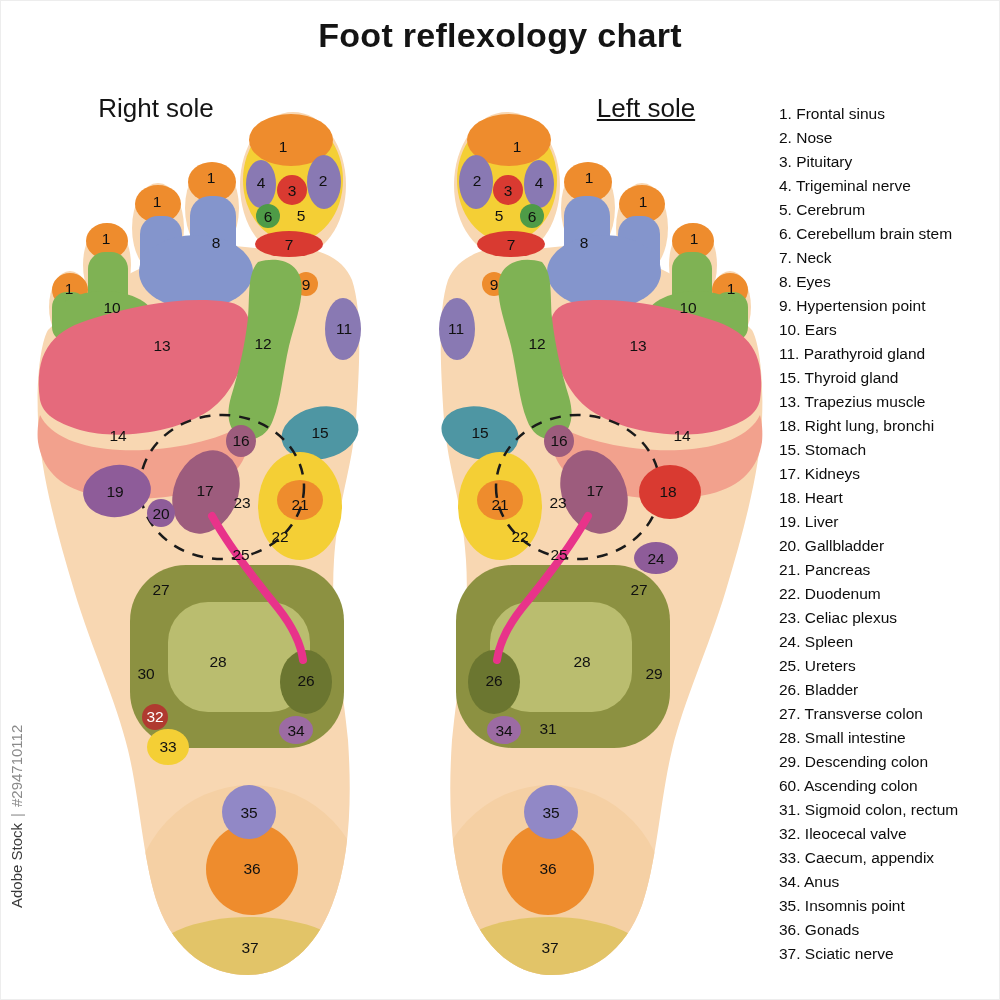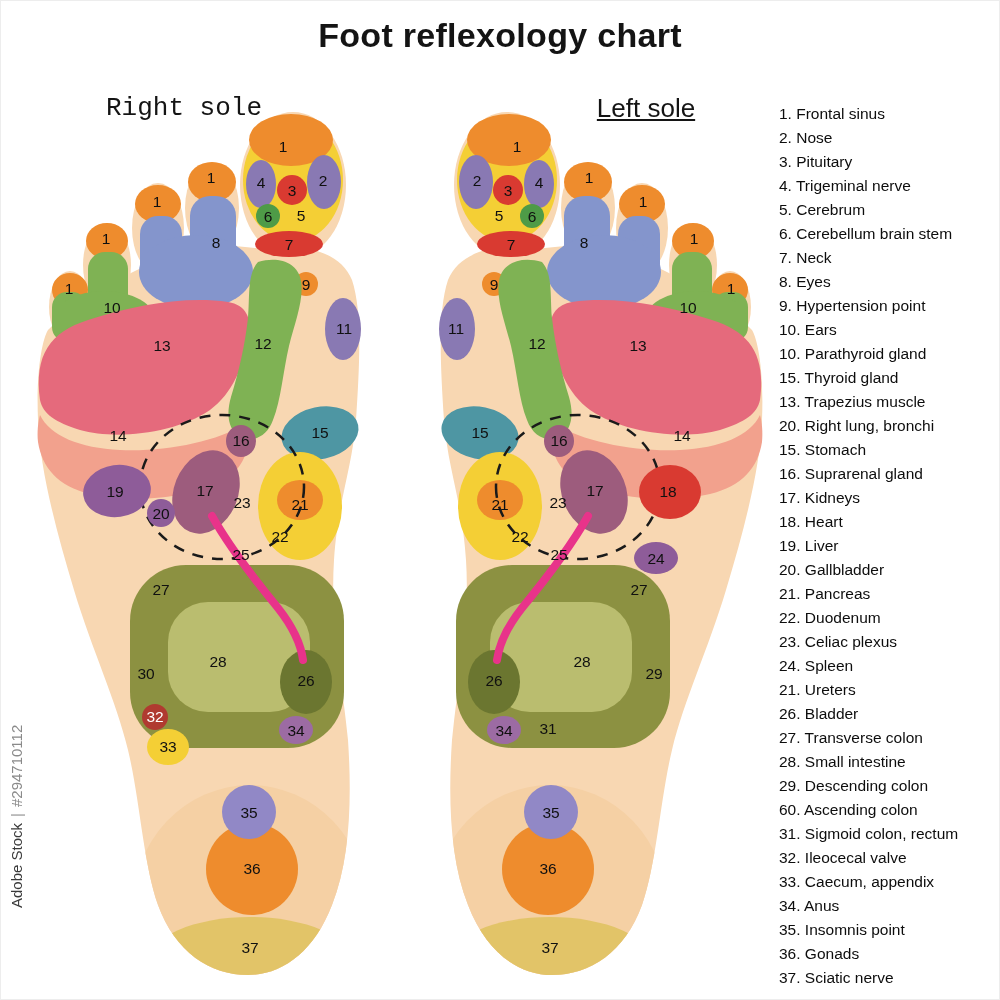--- a/index.html
+++ b/index.html
@@ -9,21 +9,21 @@
     box-shadow: inset 0 0 0 1px #ededed;
   }
   .title {
     position:absolute; top:16px; left:0; width:100%; text-align:center;
     font-size:34px; font-weight:bold; color:#141414; letter-spacing:.3px;
   }
   .sole-label {
     position:absolute; top:93px; width:220px; text-align:center;
     font-size:26px; color:#141414;
   }
-  .sole-label.right { left:74px;font-family:Liberation Mono, monospace; }
+  .sole-label.right { left:46px; }
   .sole-label.left  { left:536px;text-decoration:underline; }
   .legend { position:absolute; left:779px; top:102px; width:219px; }
   .legend-row {
     font-size:15.5px; line-height:24px; color:#0d0d0d; white-space:nowrap;
   }
   .watermark {
     position:absolute; left:8px; top:908px; transform:rotate(-90deg);
     transform-origin:0 0; font-size:15px; white-space:nowrap; color:#8a8a8a;
   }
   .watermark .brand { color:#3a3a3a; }
@@ -212,35 +212,34 @@
       <div class="legend-row">1. Frontal sinus</div>
       <div class="legend-row">2. Nose</div>
       <div class="legend-row">3. Pituitary</div>
       <div class="legend-row">4. Trigeminal nerve</div>
       <div class="legend-row">5. Cerebrum</div>
       <div class="legend-row">6. Cerebellum brain stem</div>
       <div class="legend-row">7. Neck</div>
       <div class="legend-row">8. Eyes</div>
       <div class="legend-row">9. Hypertension point</div>
       <div class="legend-row">10. Ears</div>
-      <div class="legend-row">10. Parathyroid gland</div>
+      <div class="legend-row">11. Parathyroid gland</div>
       <div class="legend-row">15. Thyroid gland</div>
       <div class="legend-row">13. Trapezius muscle</div>
-      <div class="legend-row">20. Right lung, bronchi</div>
+      <div class="legend-row">18. Right lung, bronchi</div>
       <div class="legend-row">15. Stomach</div>
-      <div class="legend-row">16. Suprarenal gland</div>
       <div class="legend-row">17. Kidneys</div>
       <div class="legend-row">18. Heart</div>
       <div class="legend-row">19. Liver</div>
       <div class="legend-row">20. Gallbladder</div>
       <div class="legend-row">21. Pancreas</div>
       <div class="legend-row">22. Duodenum</div>
       <div class="legend-row">23. Celiac plexus</div>
       <div class="legend-row">24. Spleen</div>
-      <div class="legend-row">21. Ureters</div>
+      <div class="legend-row">25. Ureters</div>
       <div class="legend-row">26. Bladder</div>
       <div class="legend-row">27. Transverse colon</div>
       <div class="legend-row">28. Small intestine</div>
       <div class="legend-row">29. Descending colon</div>
       <div class="legend-row">60. Ascending colon</div>
       <div class="legend-row">31. Sigmoid colon, rectum</div>
       <div class="legend-row">32. Ileocecal valve</div>
       <div class="legend-row">33. Caecum, appendix</div>
       <div class="legend-row">34. Anus</div>
       <div class="legend-row">35. Insomnis point</div>

